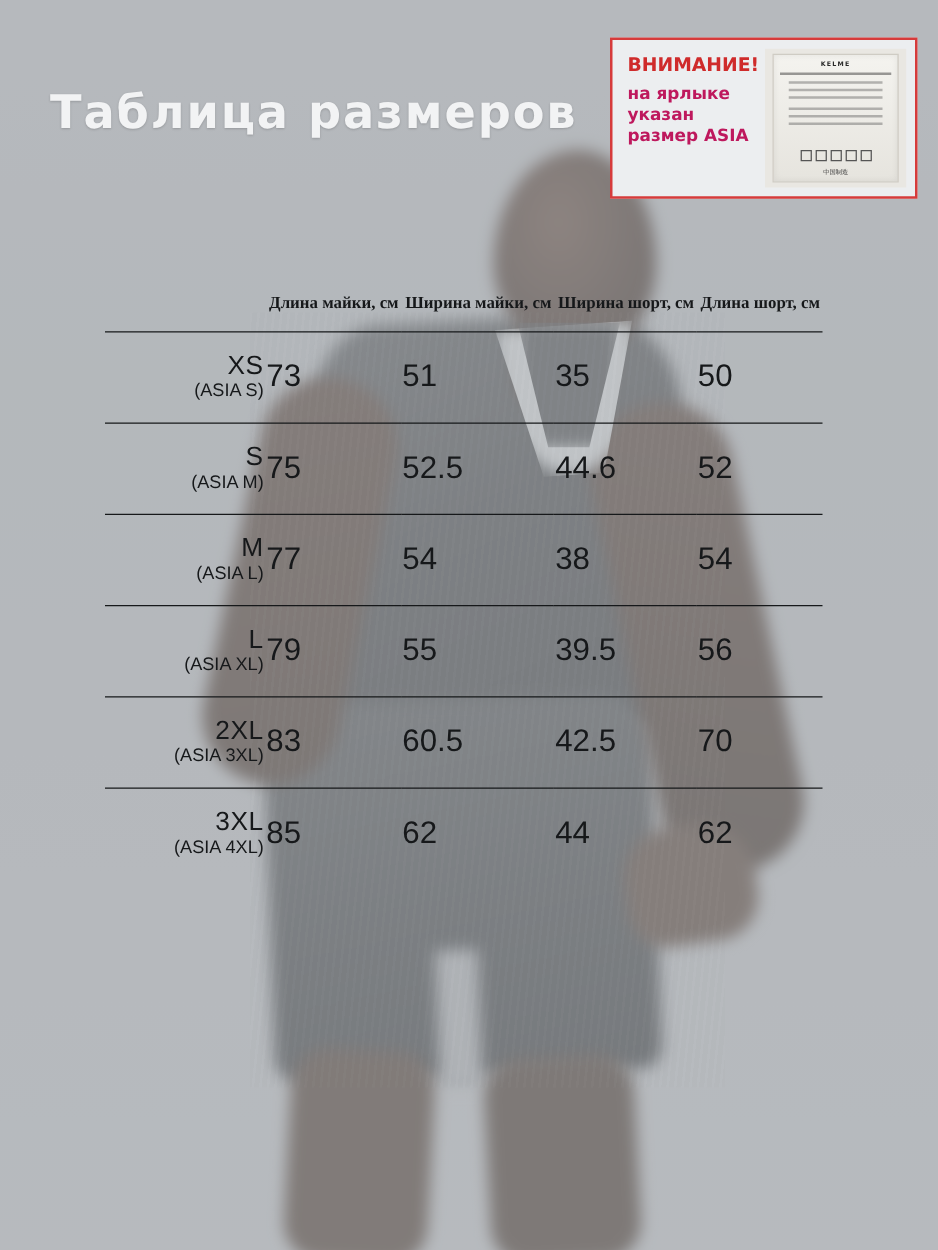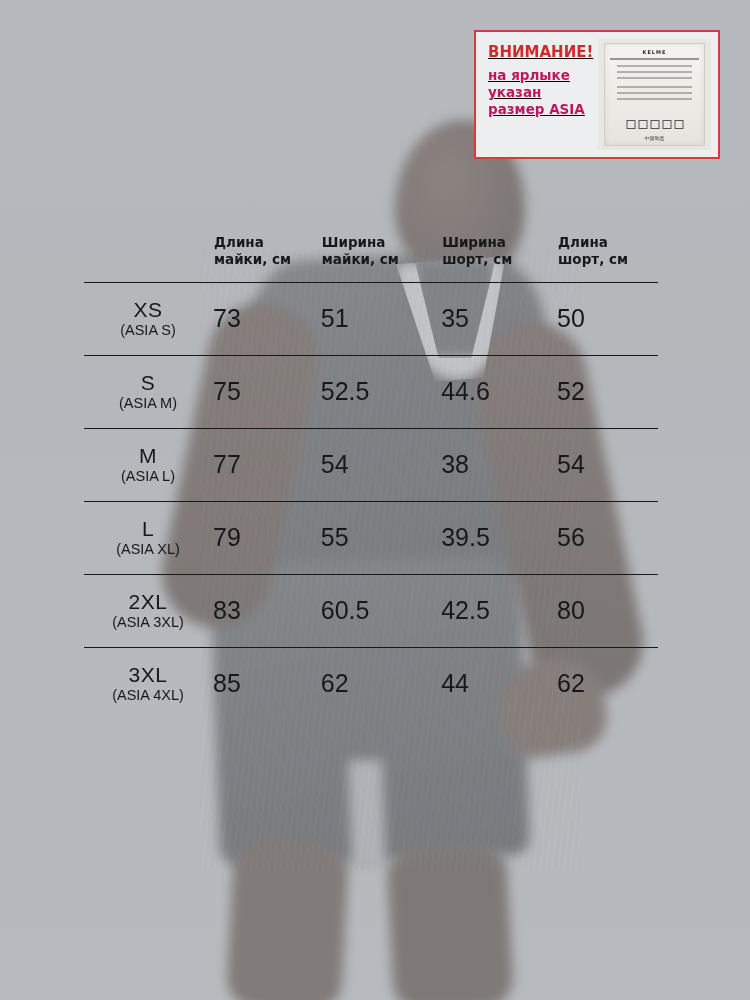--- a/index.html
+++ b/index.html
@@ -144,29 +144,28 @@
     color: #f2f3f4;
     letter-spacing: 1.5px;
     font-family: "DejaVu Sans", sans-serif;
     text-shadow: 0 1px 2px rgba(0,0,0,.18);
     white-space: nowrap;
   }
 
   
   .callout {
     position: absolute;
-    left: 474px;
+    left: 488px;
     top: 30px;
     width: 242px;
     height: 125px;
     border: 2px solid #d63b3b;
     background: #eceef0;
     display: flex;
     overflow: hidden;
-    text-decoration: underline;
   }
   .callout-text {
     flex: 0 0 122px;
     padding: 13px 4px 6px 12px;
     box-sizing: border-box;
   }
   .callout-head {
     color: #cf2b2b;
     font-weight: bold;
     font-size: 15px;
@@ -256,39 +255,40 @@
     width: 574px;
     border-collapse: collapse;
     font-family: "DejaVu Sans", sans-serif;
     color: #1b1d1f;
   }
   table.sizes th {
     font-size: 13.5px;
     font-weight: bold;
     line-height: 1.25;
     padding: 4px 2px 14px 2px;
-    text-align: left;
+    text-align: right;
     vertical-align: bottom;
     border: none;
     color: #16181a;
+    font-family: Liberation Serif, serif;
   }
   table.sizes th.col-size {
     width: 124px;
   }
   table.sizes td {
     border-top: 1.6px solid #16181a;
     height: 70px;
     text-align: left;
     vertical-align: middle;
     font-size: 25px;
     color: #16181a;
     font-family: "Liberation Sans", sans-serif;
   }
   table.sizes tr.data-row td.size-cell {
-    text-align: center;
+    text-align: right;
     line-height: 1.08;
   }
   .size-main {
     font-size: 21px;
     display: block;
     letter-spacing: .5px;
   }
   .size-sub {
     font-size: 14.5px;
     display: block;
@@ -313,20 +313,21 @@
     <div class="ph ph-neck"></div>
     <div class="ph ph-head"></div>
     <div class="ph ph-collar"></div>
     <div class="ph ph-collar-inner"></div>
     <div class="ph ph-leg-l"></div>
     <div class="ph ph-leg-r"></div>
     <div class="photo-stripes"></div>
     <div class="photo-veil"></div>
   </div>
 
+  <div class="title">Таблица размеров</div>
 
   <div class="callout">
     <div class="callout-text">
       <div class="callout-head">ВНИМАНИЕ!</div>
       <div class="callout-body">на ярлыке указан размер ASIA</div>
     </div>
     <div class="callout-img">
       <div class="label-tag">
         <div class="tag-brand">KELME</div>
         <div class="tag-line" style="top:14px"></div>
@@ -401,21 +402,21 @@
           <td>56</td>
         </tr>
         <tr class="data-row">
           <td class="size-cell">
             <span class="size-main">2XL</span>
             <span class="size-sub">(ASIA 3XL)</span>
           </td>
           <td>83</td>
           <td>60.5</td>
           <td>42.5</td>
-          <td>80</td>
+          <td>70</td>
         </tr>
         <tr class="data-row">
           <td class="size-cell">
             <span class="size-main">3XL</span>
             <span class="size-sub">(ASIA 4XL)</span>
           </td>
           <td>85</td>
           <td>62</td>
           <td>44</td>
           <td>62</td>

